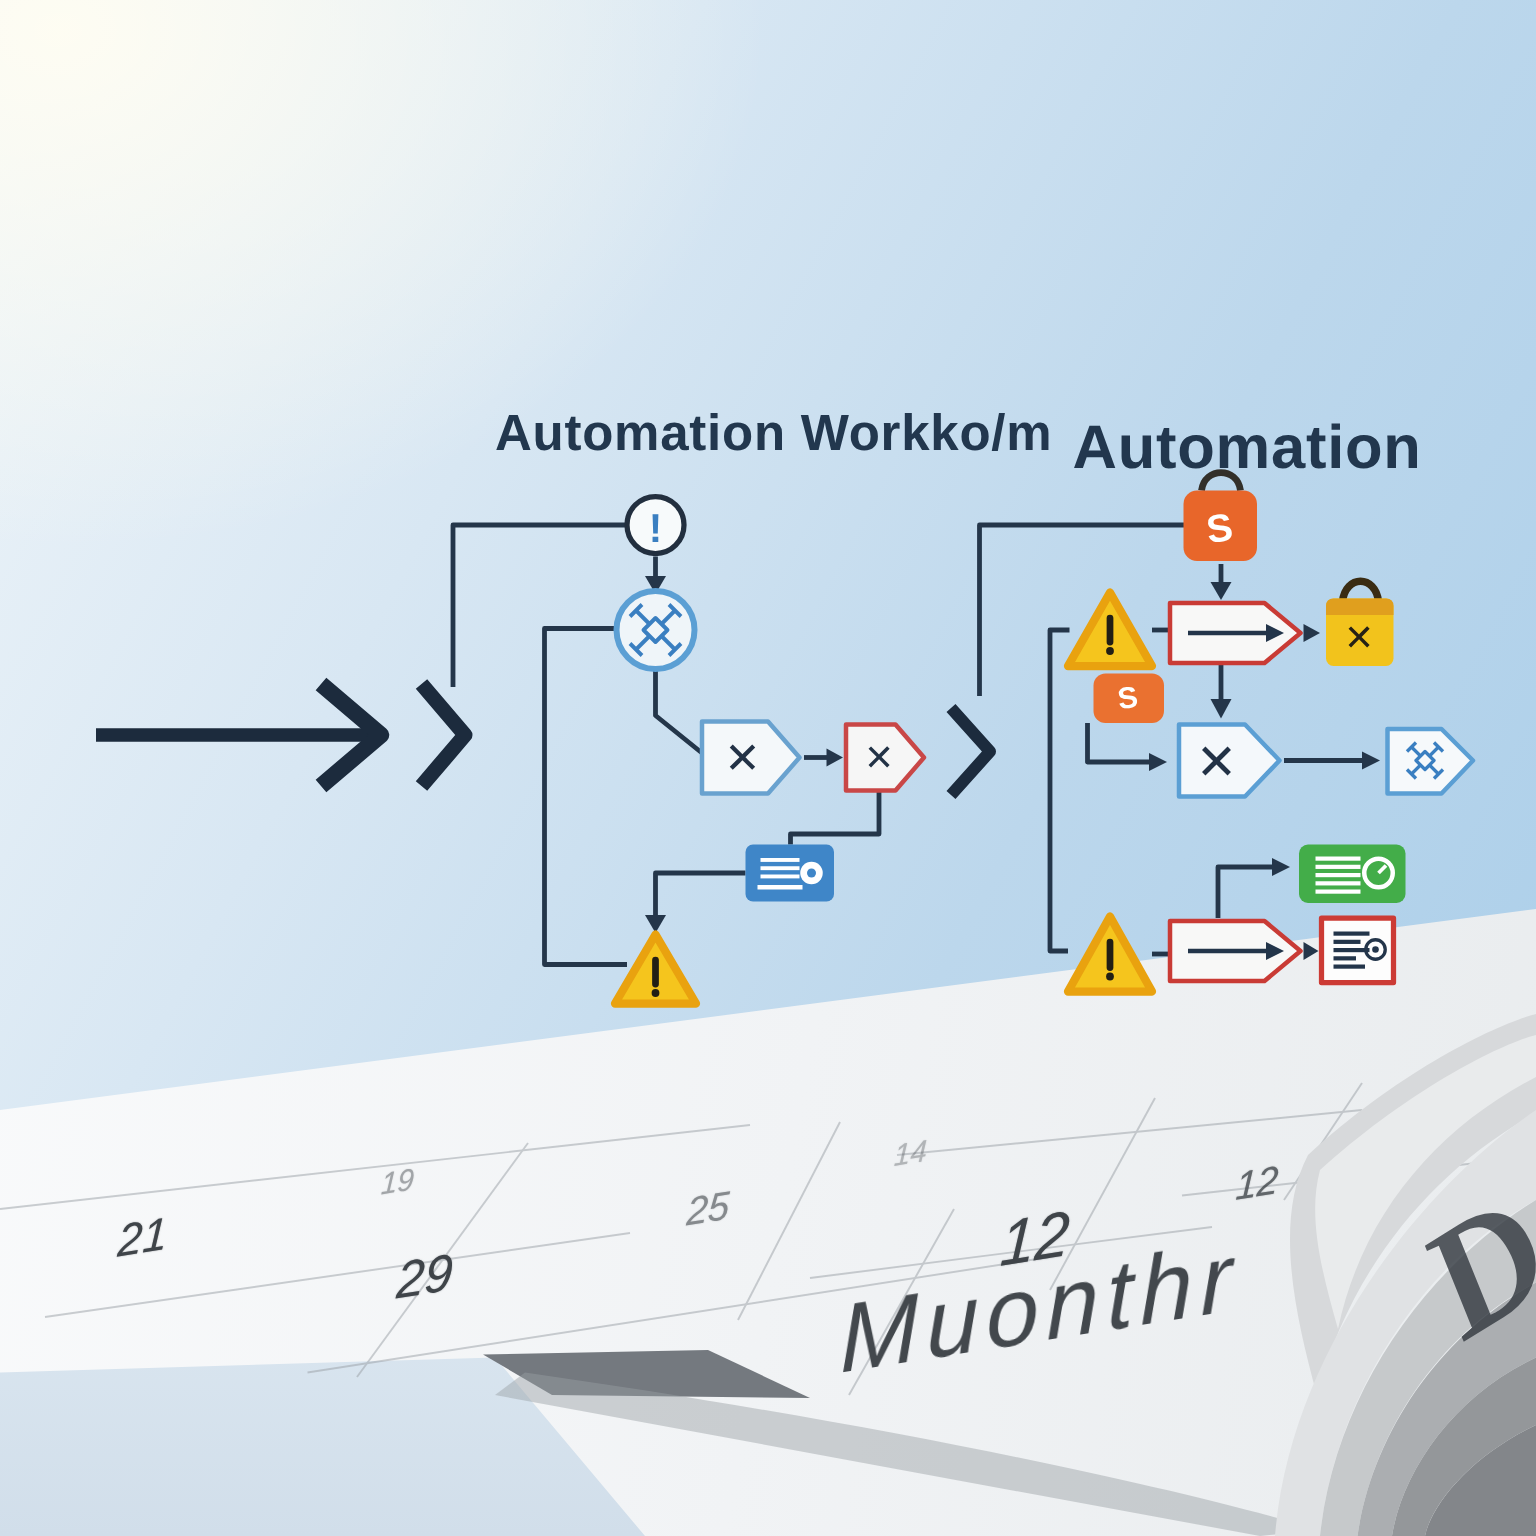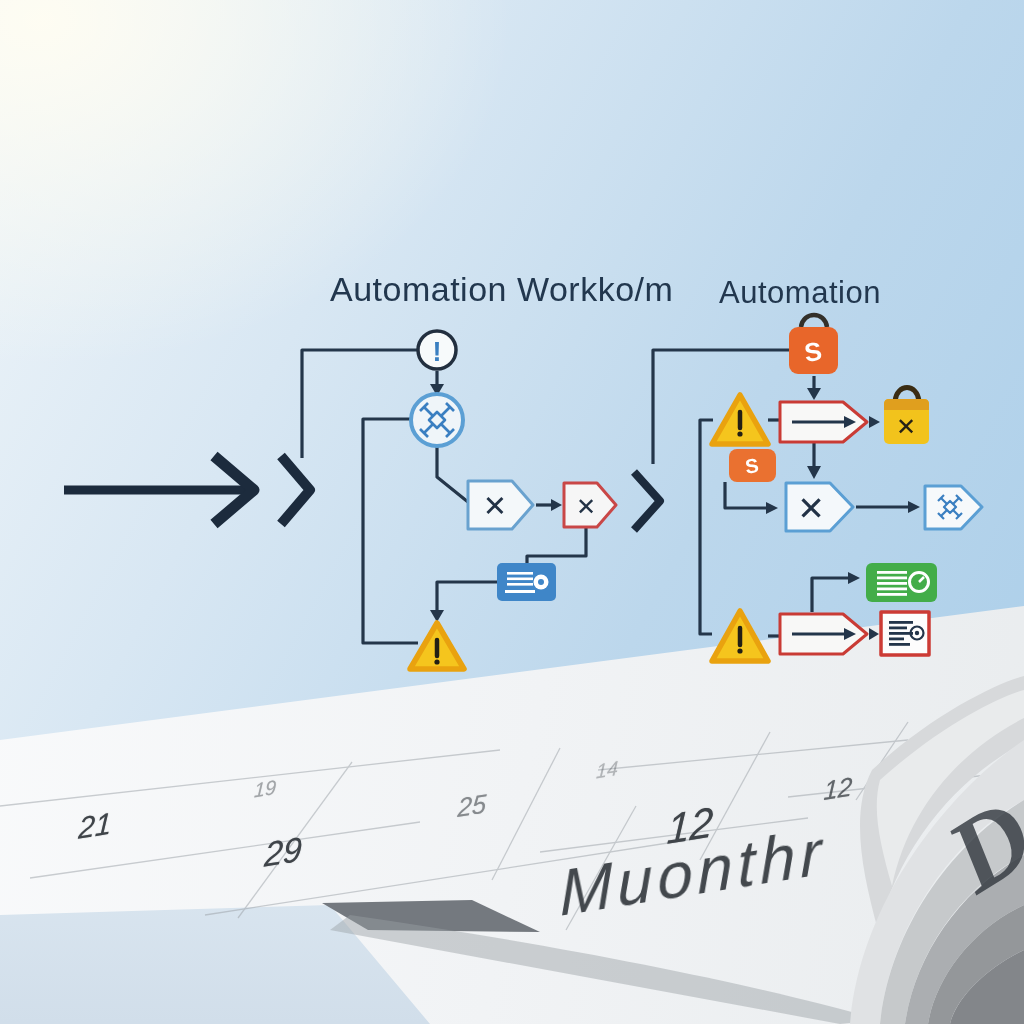--- a/index.html
+++ b/index.html
@@ -6,25 +6,25 @@
   #stage{
     position:relative;width:1024px;height:1024px;overflow:hidden;
     font-family:"Liberation Sans",sans-serif;
     background:
       radial-gradient(ellipse 760px 560px at 4% 2%, rgba(255,253,242,.95), rgba(255,253,242,0) 62%),
       linear-gradient(118deg,#eff5f9 0%,#d8e7f3 30%,#bcd7ec 62%,#a8cde9 100%);
   }
   .abs{position:absolute;}
   
   .title{
-    position:absolute;color:#22374e;font-weight:400;text-align:center;
+    position:absolute;color:#22374e;font-weight:700;text-align:center;
     letter-spacing:.5px;white-space:nowrap;
   }
   #title-left{left:330px;top:270px;width:340px;font-size:34px;}
-  #title-right{left:715px;top:275px;width:170px;font-size:31px;}
+  #title-right{left:715px;top:275px;width:170px;font-size:41px;}
   
   #desk{left:0;top:868px;width:1024px;height:156px;z-index:1;
     background:linear-gradient(180deg,#dae6f0,#d1deea);}
   
   #sheet{left:0;top:0;width:1024px;height:1024px;z-index:2;
     background:linear-gradient(100deg,#fafbfc 0%,#f1f3f5 55%,#e9ecee 100%);
     clip-path:polygon(0 740px,1024px 606px,1024px 1024px,430px 1024px,330px 905px,0 915px);}
   #grid-svg,#curl-svg,#flow-svg{left:0;top:0;width:1024px;height:1024px;}
   #grid-svg{z-index:3;}
   #curl-svg{z-index:4;}

